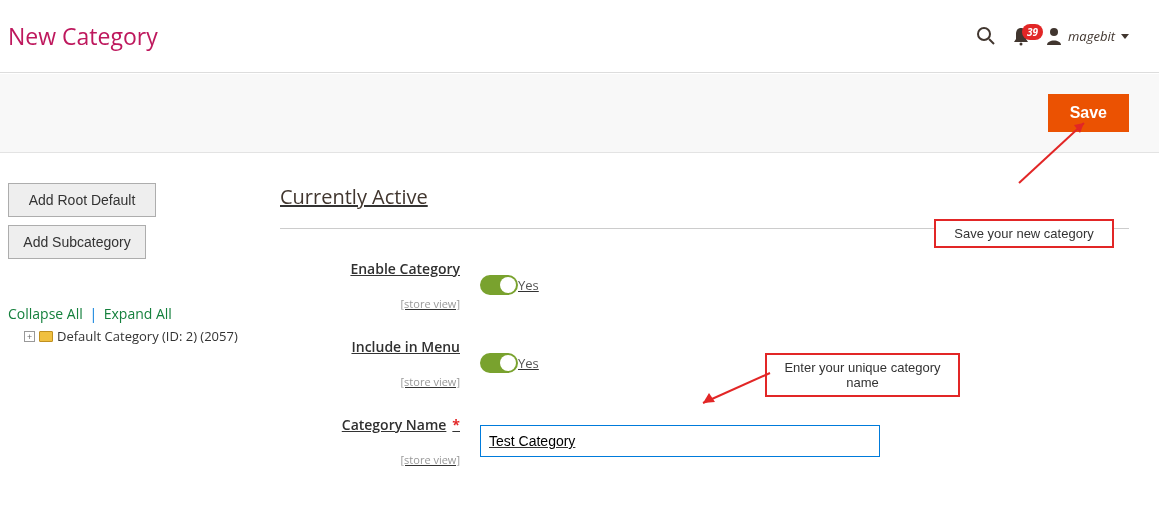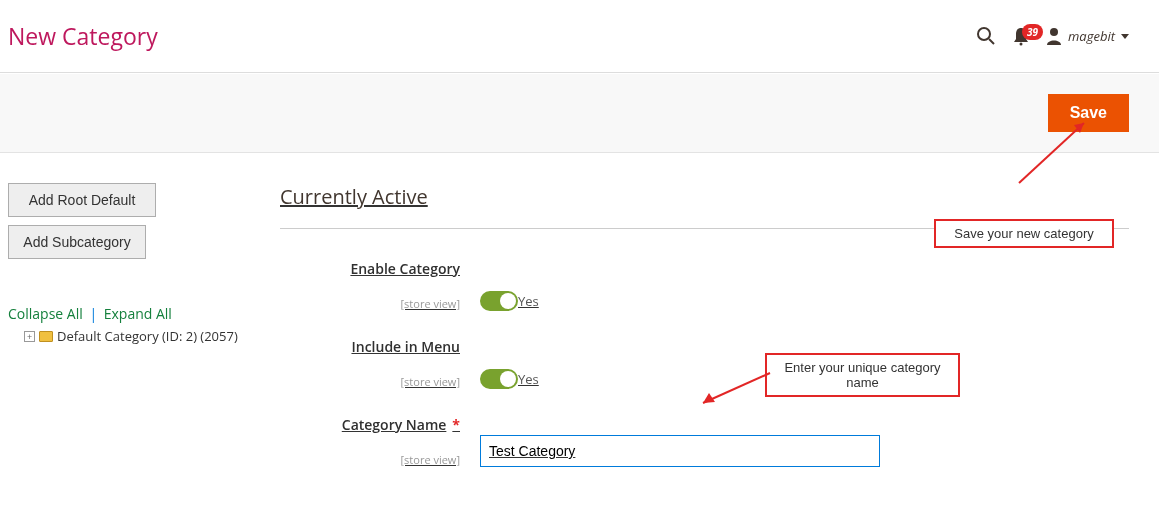--- a/index.html
+++ b/index.html
@@ -137,21 +137,21 @@
     .section-title {
       font-size: 20px;
       font-weight: 400;
       color: #41362f;
       padding-bottom: 18px;
       border-bottom: 1px solid #ccc;
       margin-bottom: 30px;
     }
     .form-row {
       display: flex;
-      align-items: flex-end;
+      align-items: center;
       margin-bottom: 26px;
     }
     .form-label-col {
       width: 200px;
       text-align: right;
       padding-right: 20px;
     }
     .form-label {
       font-size: 14px;
       font-weight: 600;

